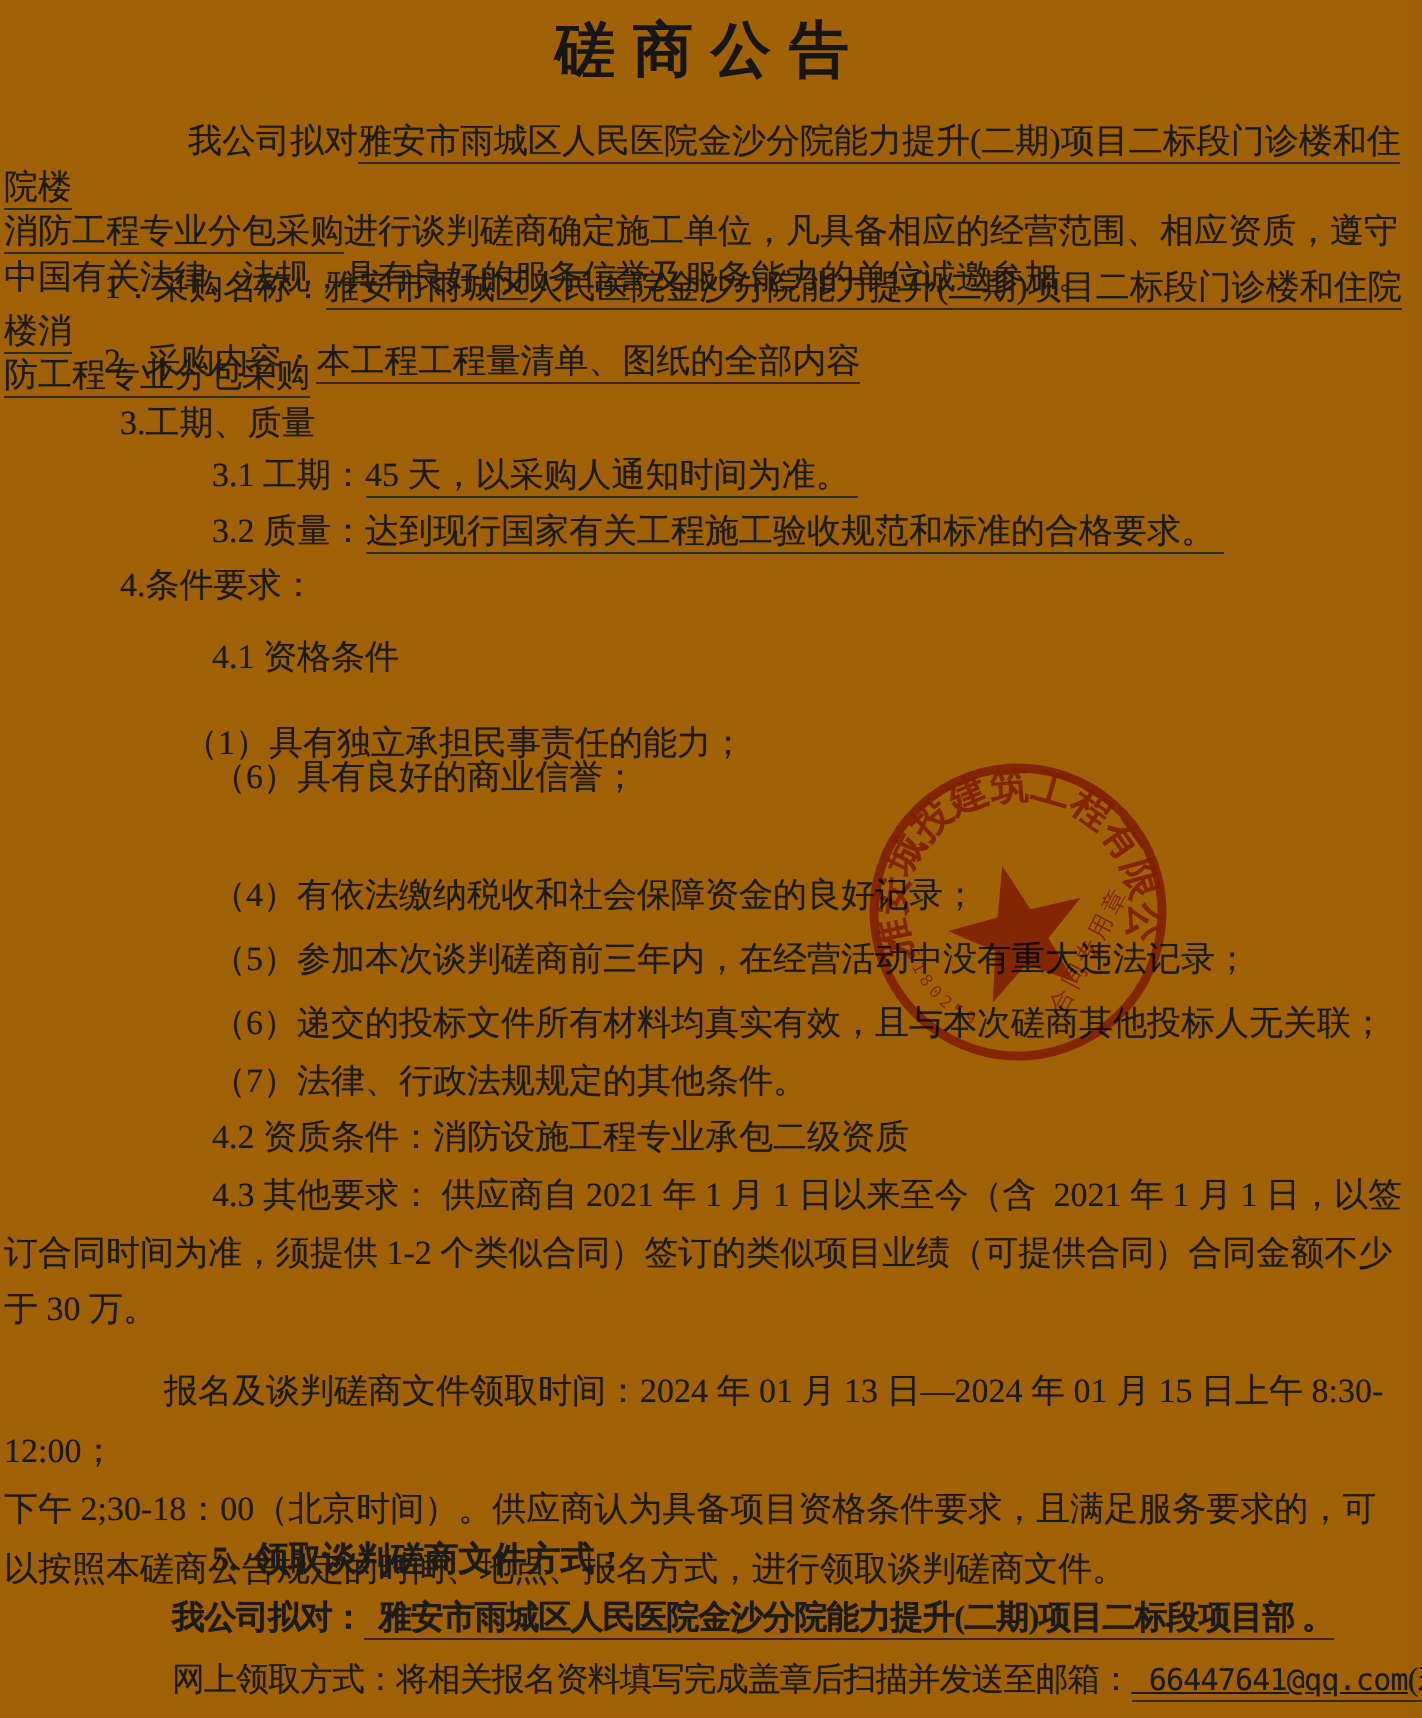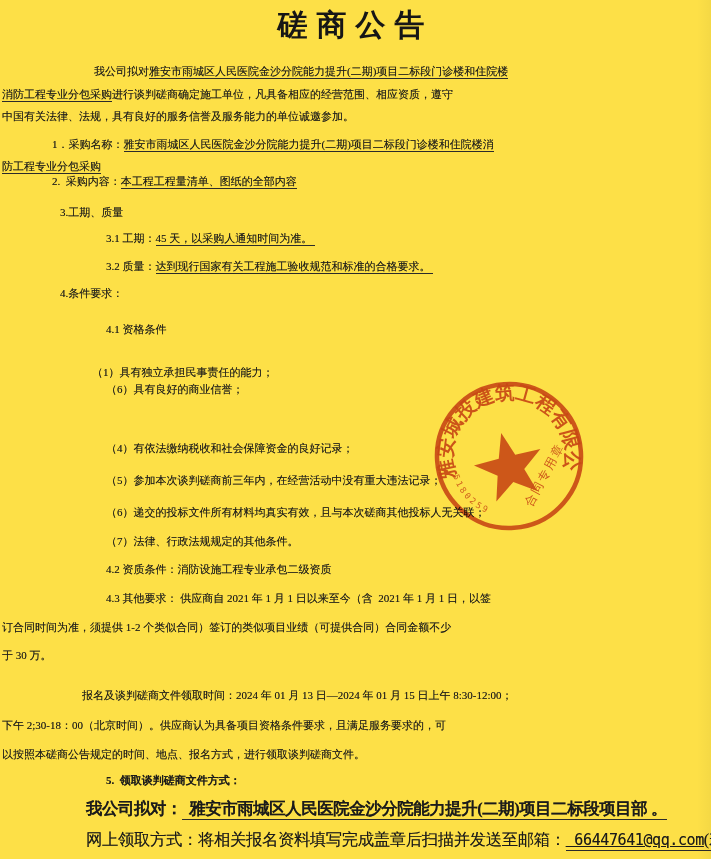--- a/index.html
+++ b/index.html
@@ -4,21 +4,21 @@
 <style>
   * { margin: 0; padding: 0; box-sizing: border-box; }
   html, body { background: #ffffff; }
   body { font-family: "Liberation Serif", "DejaVu Serif", serif; }
 
   .page {
     position: relative;
     width: 711px;
     height: 859px;
     margin: 0 auto;
-    background: #fde047;
+    background: #a16207;
     overflow: hidden;
     color: #1b1b1b;
   }
 
   
   .scan-edge {
     position: absolute;
     top: 0; right: 0;
     width: 14px; height: 100%;
     background: linear-gradient(to right, rgba(0,0,0,0) 0%, rgba(0,0,0,0.035) 100%);
@@ -33,21 +33,21 @@
     font-size: 30px;
     font-weight: bold;
     letter-spacing: 9px;
     color: #161616;
   }
 
   .blk {
     position: absolute;
     left: 2px;
     width: 706px;
-    font-size: 11px;
+    font-size: 17px;
     line-height: 22px;
     white-space: pre-wrap;
     color: #1b1b1b;
     text-shadow: 0 0 0.5px rgba(20,20,20,0.5);
   }
   .pre { white-space: pre; }
 
   .u {
     border-bottom: 1.5px solid #2b2b2b;
     padding-bottom: 1px;

